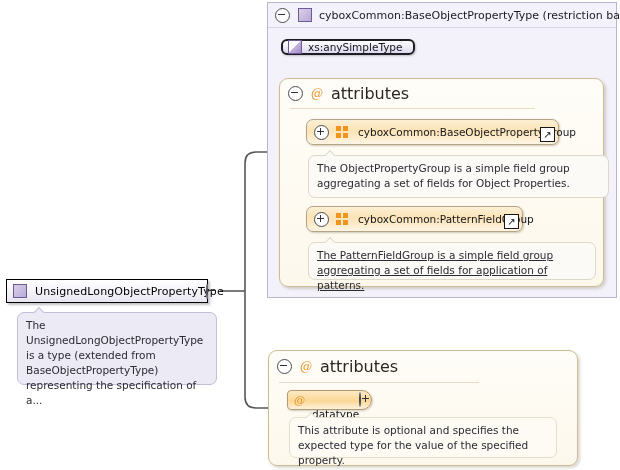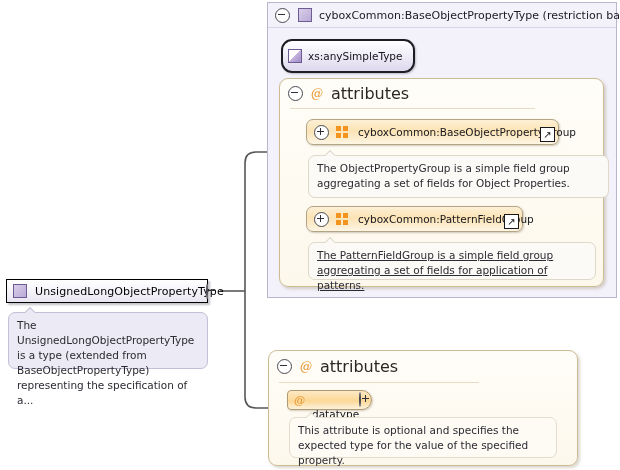--- a/index.html
+++ b/index.html
@@ -82,24 +82,24 @@
     width:13px;height:13px;border-radius:50%;
     border:1px solid #4a4a52;background:#ffffff;
     flex:none;position:relative;
   }
   .circ:before{content:"";position:absolute;left:2px;top:5px;width:7px;height:1px;background:#30303a;}
   .circ.plus:after{content:"";position:absolute;left:5px;top:2px;width:1px;height:7px;background:#30303a;}
 
   
   .pill-simple{
     position:absolute;box-sizing:border-box;
-    height:34px;display:flex;align-items:center;padding:0 10px 0 5px;
+    height:16px;display:flex;align-items:center;padding:0 10px 0 5px;
     background:linear-gradient(to bottom,#ffffff 0%,#efecf7 50%,#ddd8ee 100%);
     border:2px solid #1d1d24;
-    border-radius:11px;
+    border-radius:6px;
     box-shadow:1px 1px 2px rgba(110,110,125,.4);
     white-space:nowrap;
   }
   .pill-simple .st-icon{
     width:12px;height:12px;flex:none;margin-right:6px;
     border:1px solid #6d5b94;
     background:linear-gradient(135deg,#ffffff 0%,#ffffff 48%,#c3b2de 50%,#9f8cc6 100%);
   }
   .pill-simple .st-label{font-size:10.5px;color:#141419;}
 
@@ -185,21 +185,21 @@
 
   <div class="elem-box" style="left:6px;top:279px;width:202px;">
     <span class="elem-icon"></span>
     <span class="elem-label">UnsignedLongObjectPropertyType</span>
   </div>
 
   <div class="abs" style="left:206px;top:285px;">
     <span class="circ"></span>
   </div>
 
-  <div class="bubble purple" style="left:8px;top:312px;width:200px;height:57px;">
+  <div class="bubble purple" style="left:17px;top:312px;width:200px;height:73px;">
     <span class="tail"></span>
     <span>The UnsignedLongObjectPropertyType is a type (extended from BaseObjectPropertyType) representing the specification of a...</span>
   </div>
 
   <div class="type-panel" style="left:267px;top:2px;width:350px;height:296px;">
 
     <div class="type-header">
       <span class="circ"></span>
       <span class="elem-icon" style="margin-left:8px;margin-right:0;"></span>
       <span class="t-label">cyboxCommon:BaseObjectPropertyType (restriction base)</span>

